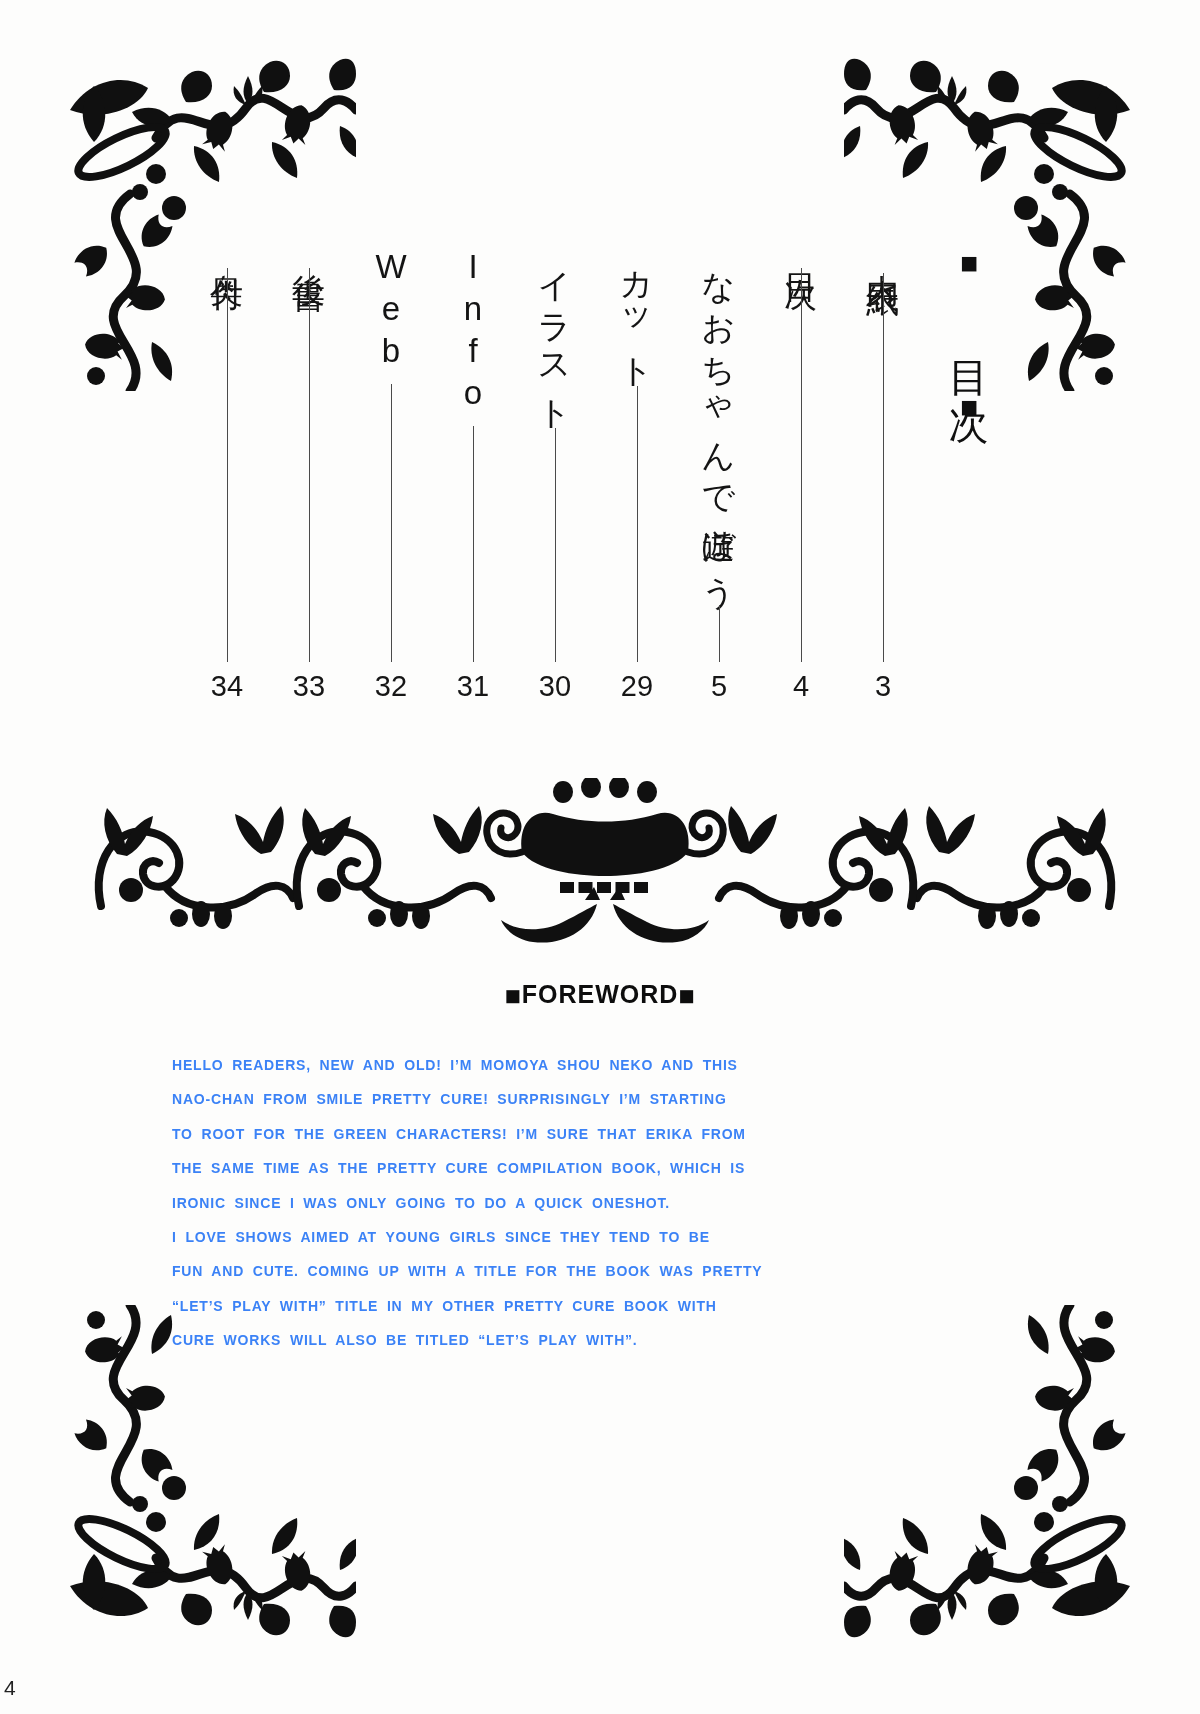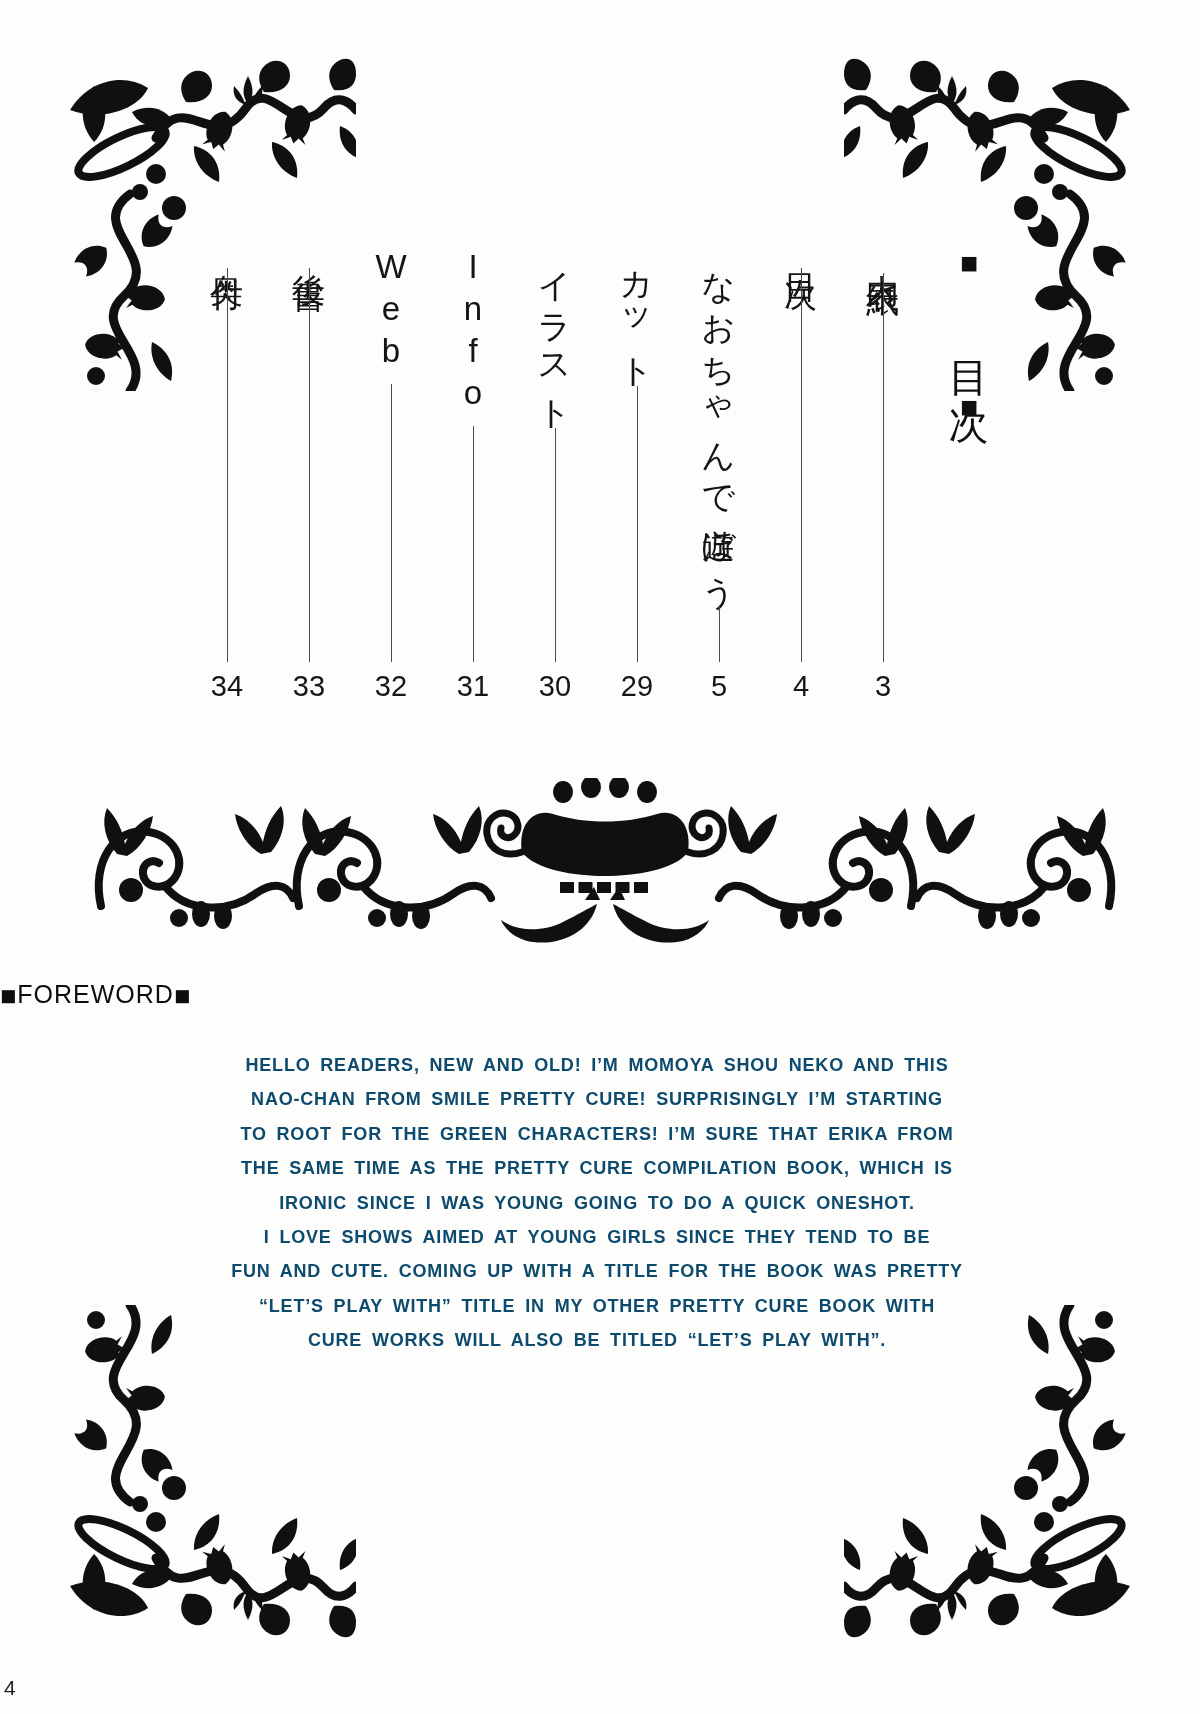--- a/index.html
+++ b/index.html
@@ -47,28 +47,28 @@
   .toc-header-title{
     writing-mode:vertical-rl;text-orientation:upright;
     font-size:40px;line-height:1;letter-spacing:44px;margin-top:52px;
   }
 
   
   .divider{position:absolute;left:85px;top:778px;width:1040px;height:165px;}
 
   
   .fw-head{
-    position:absolute;left:0;right:0;top:980px;
-    font-weight:normal;font-size:25px;letter-spacing:1px;color:#0d0d0d;
+    position:absolute;left:0;right:0;top:980px;text-align:center;
+    font-weight:bold;font-size:25px;letter-spacing:1px;color:#0d0d0d;
   }
   .fw-head .sq{font-size:27px;vertical-align:-2px;}
   .fw-body{
     position:absolute;left:172px;top:1048px;width:850px;
-    font-weight:bold;font-size:18px;line-height:34.4px;
-    letter-spacing:0.8px;word-spacing:4px;color:#0c4a6e;text-align:center;
+    font-weight:bold;font-size:14px;line-height:34.4px;
+    letter-spacing:0.8px;word-spacing:4px;color:#3b82f6;
   }
   .fw-line{white-space:nowrap;}
 
   
   .folio{
     position:absolute;left:4px;top:1676px;font-size:21px;color:#222;
   }
 </style>
 </head>
 <body>
@@ -243,21 +243,21 @@
 
   <div class="fw-head">
     <span class="sq">■</span><span>FOREWORD</span><span class="sq">■</span>
   </div>
 
   <div class="fw-body">
     <div class="fw-line">HELLO READERS, NEW AND OLD! I’M MOMOYA SHOU NEKO AND THIS</div>
     <div class="fw-line">NAO-CHAN FROM SMILE PRETTY CURE! SURPRISINGLY I’M STARTING</div>
     <div class="fw-line">TO ROOT FOR THE GREEN CHARACTERS! I’M SURE THAT ERIKA FROM</div>
     <div class="fw-line">THE SAME TIME AS THE PRETTY CURE COMPILATION BOOK, WHICH IS</div>
-    <div class="fw-line">IRONIC SINCE I WAS YOUNG GOING TO DO A QUICK ONESHOT.</div>
+    <div class="fw-line">IRONIC SINCE I WAS ONLY GOING TO DO A QUICK ONESHOT.</div>
     <div class="fw-line">I LOVE SHOWS AIMED AT YOUNG GIRLS SINCE THEY TEND TO BE</div>
     <div class="fw-line">FUN AND CUTE. COMING UP WITH A TITLE FOR THE BOOK WAS PRETTY</div>
     <div class="fw-line">“LET’S PLAY WITH” TITLE IN MY OTHER PRETTY CURE BOOK WITH</div>
     <div class="fw-line">CURE WORKS WILL ALSO BE TITLED “LET’S PLAY WITH”.</div>
   </div>
 
   <div class="folio">4</div>
 
 </div>
 

